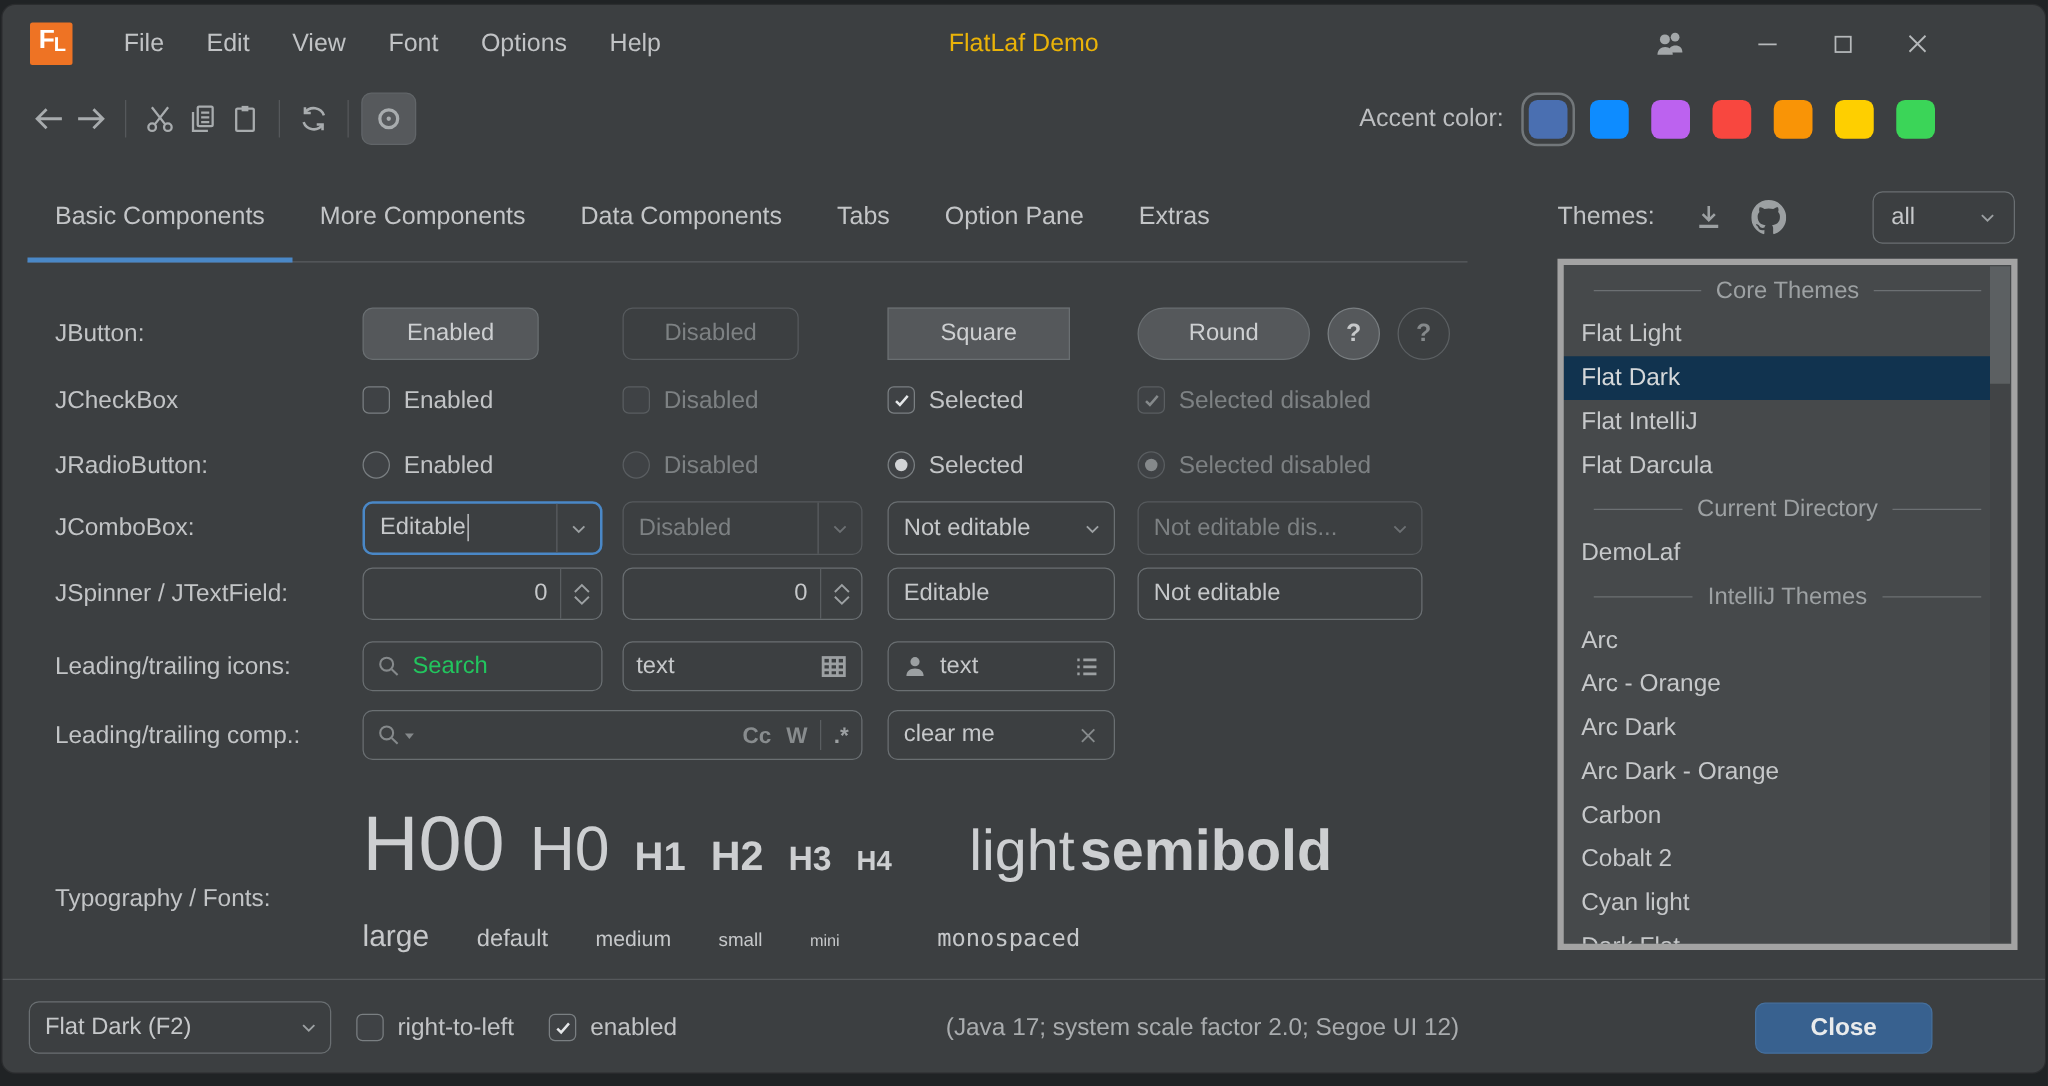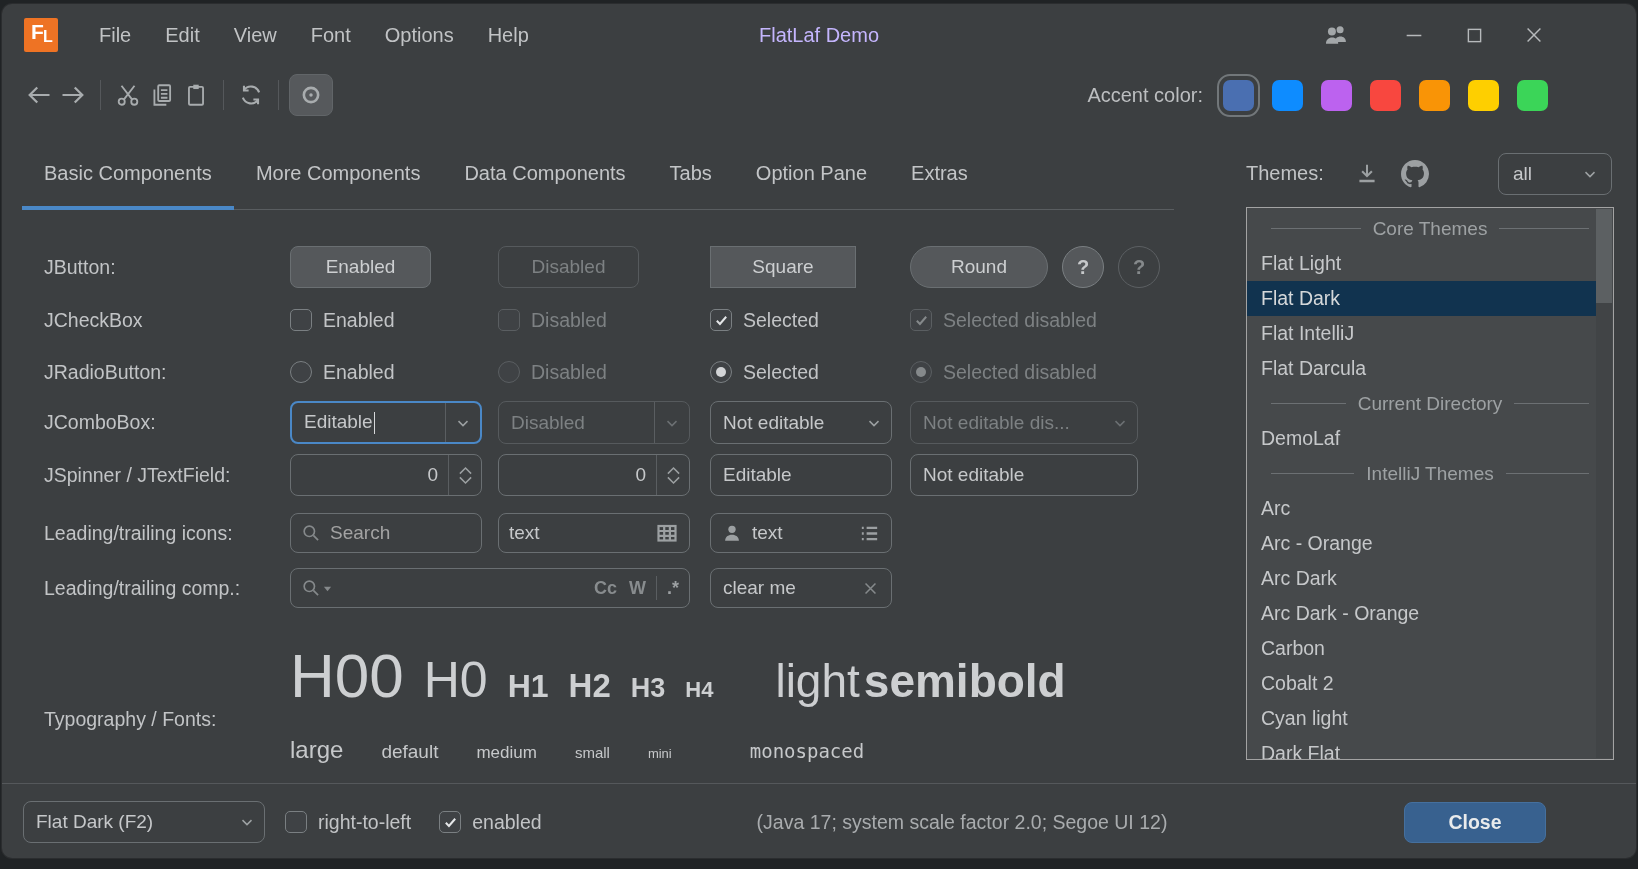--- a/index.html
+++ b/index.html
@@ -8,21 +8,21 @@
   .window{position:absolute;left:2px;top:4px;width:1634px;height:854px;background:#3c3f41;
           border-radius:10px;box-shadow:0 0 0 1px #2b2d2f;overflow:hidden;}
 
   
   .titlebar{position:absolute;left:0;top:0;right:0;height:62px;display:flex;align-items:center;}
   .logo{position:relative;width:34px;height:34px;margin-left:22px;background:#ee7324;border-radius:2px;flex:none;}
   .logo .f{position:absolute;left:7px;top:2px;color:#fff;font-weight:bold;font-size:21px;}
   .logo .l{position:absolute;left:19px;top:10px;color:#fff;font-weight:bold;font-size:16px;}
   .menus{display:flex;margin-left:24px;}
   .menu-item{padding:0 17px;font-size:20px;color:#c1c3c5;line-height:62px;cursor:default;}
-  .win-title{position:absolute;left:0;right:0;text-align:center;font-size:20px;color:#c4b5fd;pointer-events:none;}
+  .win-title{position:absolute;left:0;right:0;text-align:center;font-size:20px;color:#eab308;pointer-events:none;}
   .winbtns{position:absolute;right:72px;top:0;height:62px;display:flex;align-items:center;}
   .winbtn{width:60px;height:62px;display:flex;align-items:center;justify-content:center;color:#b6b9bb;}
   .winbtn.users{margin-right:18px;color:#a3a7a9;}
 
   
   .toolbar{position:absolute;left:0;top:62px;right:0;height:58px;display:flex;align-items:center;padding-left:20px;}
   .tbtn{width:34px;height:34px;display:flex;align-items:center;justify-content:center;color:#a8acae;flex:none;}
   .tsep{width:1px;height:30px;background:#55585b;margin:0 10px;flex:none;}
   .tbtn.toggled{width:44px;height:42px;background:#56595c;border:1px solid #616568;border-radius:8px;box-sizing:border-box;}
   .accent{position:absolute;right:88px;top:62px;height:58px;display:flex;align-items:center;gap:18px;}
@@ -73,33 +73,33 @@
   .cb-div{width:1px;align-self:stretch;background:#5a5e61;}
   .cb-btn{width:34px;display:flex;justify-content:center;color:#9ca0a2;flex:none;}
   .ctl.focus{border:2px solid #4a88c7;}
   .ctl.dim{border-color:#565a5d;color:#7d8183;}
   .ctl.dim .cb-btn{color:#6c7073;}
   .caret{display:inline-block;width:1.5px;height:22px;background:#d6d8da;vertical-align:middle;margin-left:1px;}
 
   .sp-val{flex:1;text-align:right;padding-right:10px;}
   .sp-btns{width:32px;display:flex;flex-direction:column;align-items:center;gap:1px;color:#9ca0a2;flex:none;}
 
-  .fld-ph{color:#a3a3a3;}
+  .fld-ph{color:#22c55e;}
   .ico{color:#9ca0a2;display:flex;flex:none;}
   .ico.dim{color:#85898b;}
   .mini-txt{font-size:18px;font-weight:bold;color:#888c8e;}
   .mini-txt.b{color:#9ca0a2;}
 
   .typo-line{position:absolute;left:288px;display:flex;align-items:baseline;color:#cdcfd1;white-space:nowrap;}
   .typo-line .gap{width:62px;}
   .sizes-line{position:absolute;left:288px;display:flex;align-items:baseline;gap:24px;color:#c6c8ca;white-space:nowrap;}
 
   
   .tlist{position:absolute;left:1244px;top:203px;width:368px;height:553px;background:#46494b;
-         border:1px solid #a3a3a3;box-sizing:border-box;overflow:hidden;padding-top:3px;}
+         border:5px solid #a3a3a3;box-sizing:border-box;overflow:hidden;padding-top:3px;}
   .tl-sep{height:35px;display:flex;align-items:center;font-size:19px;color:#9da1a3;}
   .tl-sep i{flex:1;height:1px;background:#6c7073;margin:0 12px;}
   .tl-sep i:first-child{margin-left:24px;max-width:92px;}
   .tl-sep i:last-child{margin-right:24px;}
   .tl-item{height:35px;line-height:35px;padding-left:14px;font-size:19.5px;color:#c6c8ca;}
   .tl-item.selected{background:#11334f;color:#d5d8da;width:calc(100% - 17px);box-sizing:border-box;}
   .tscroll{position:absolute;right:1px;top:1px;bottom:1px;width:16px;background:#414446;}
   .tthumb{position:absolute;left:0;right:0;top:0;height:94px;background:#5c6062;}
 
   

